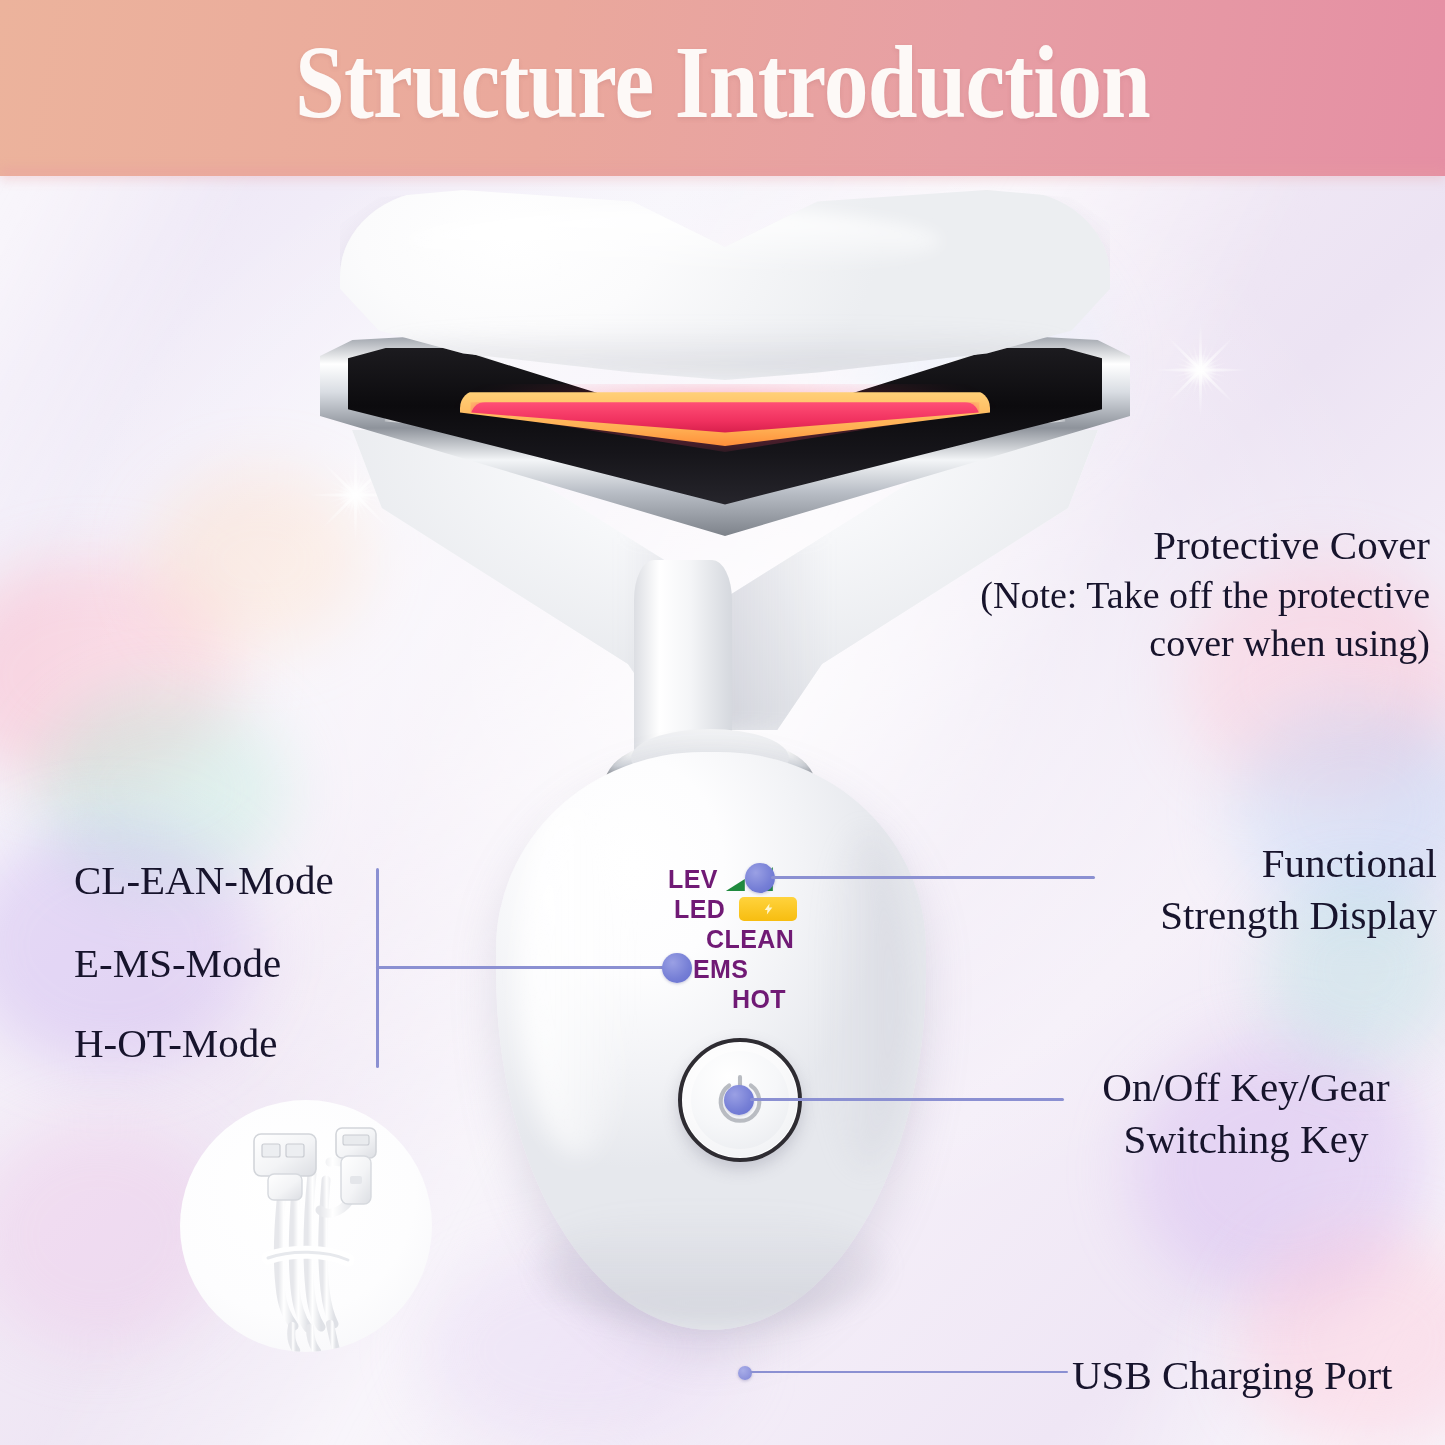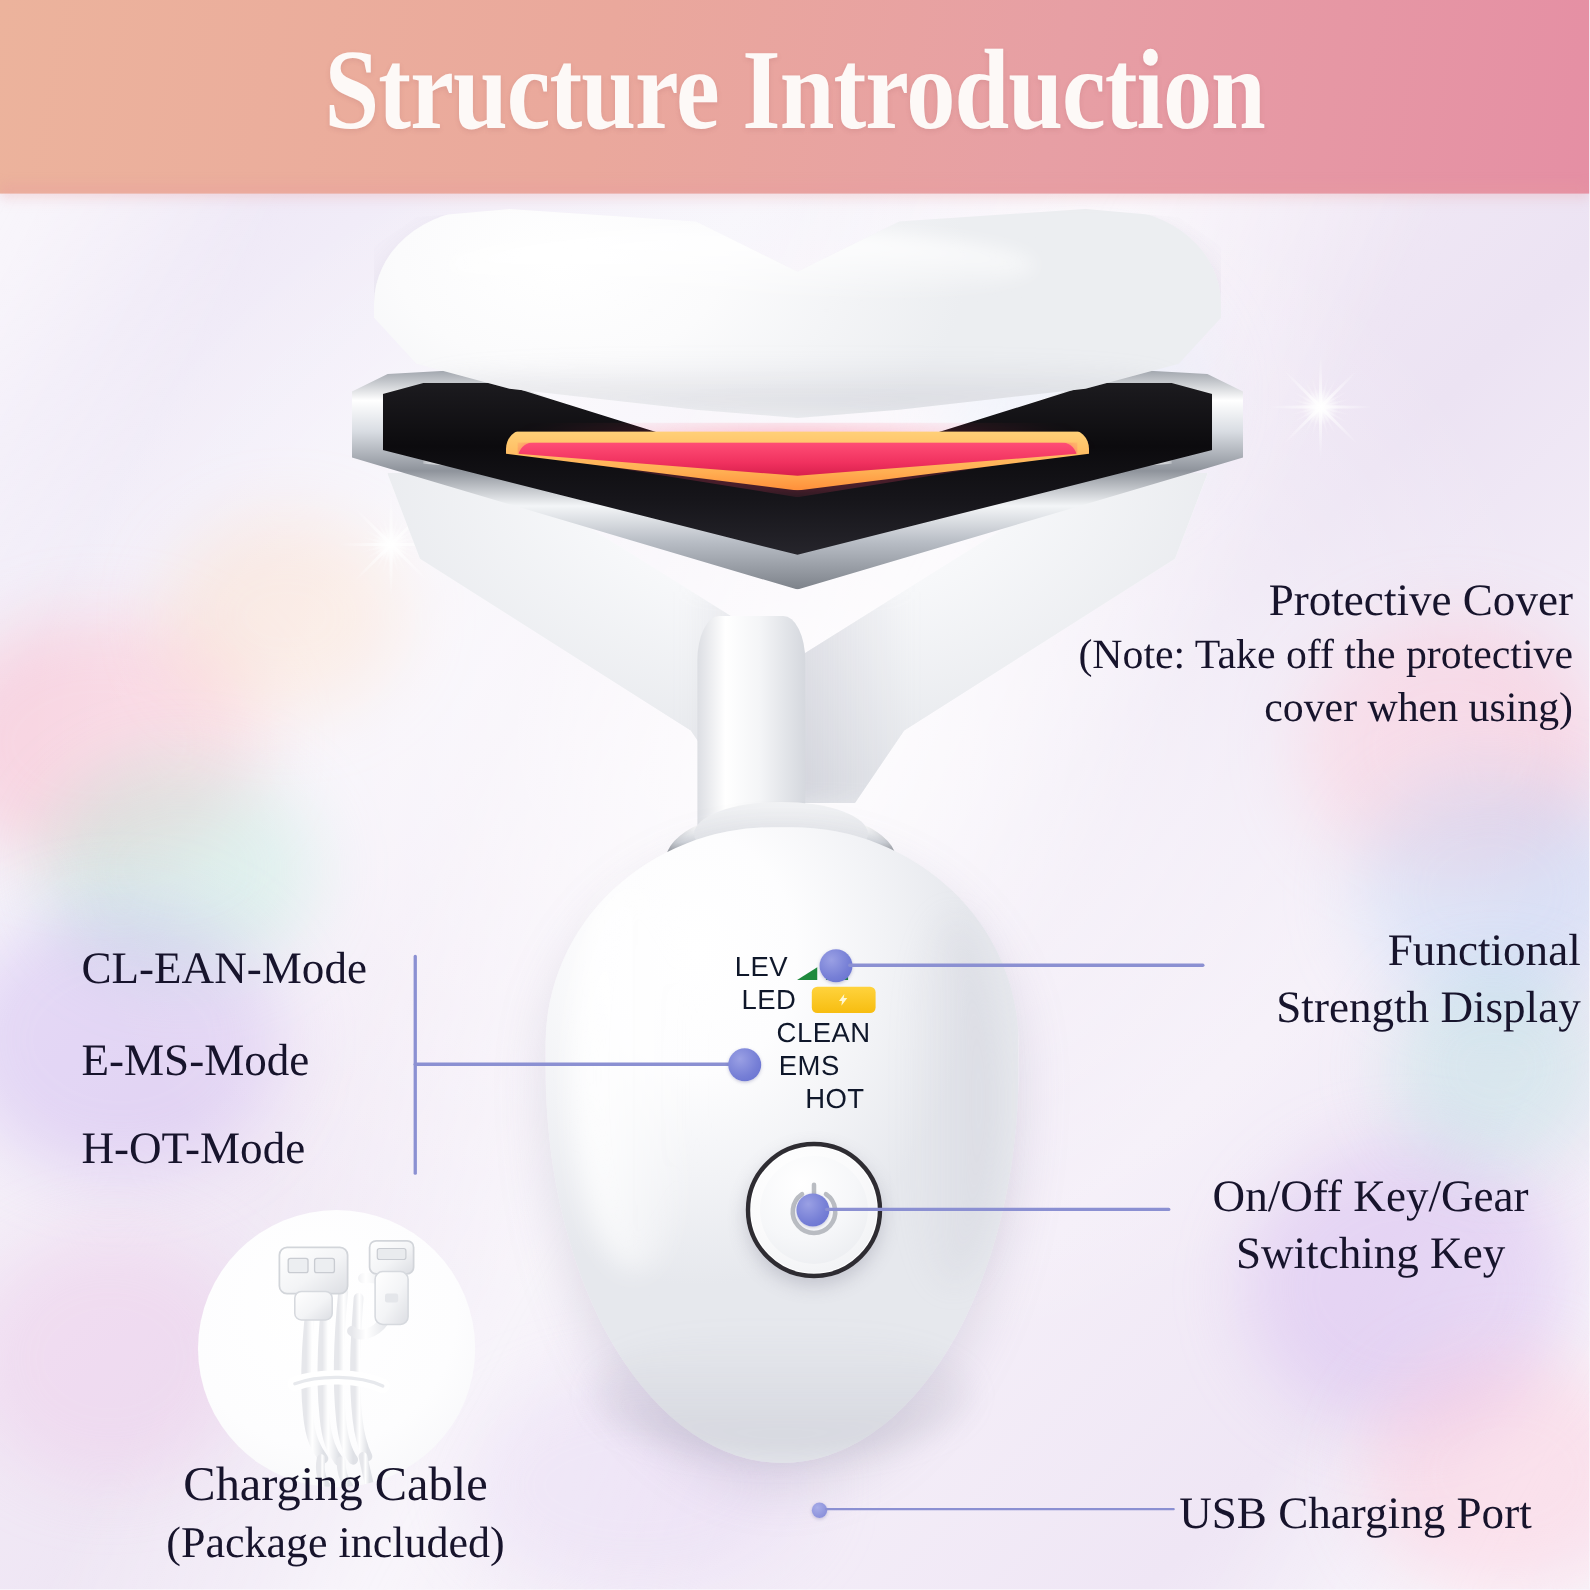--- a/index.html
+++ b/index.html
@@ -272,30 +272,31 @@
     border-radius:50%;
     background:linear-gradient(to top, rgba(150,150,168,0.22), rgba(255,255,255,0));
     filter:blur(12px);
   }
 
   
   .panel {
     position:absolute; left:668px; top:864px;
     font-family:"Liberation Sans", sans-serif;
     font-size:25px;
-    color:#0f172a;
+    color:#701a75;
     letter-spacing:0.4px;
     z-index:24;
+    font-weight:bold;
   }
   .panel-row { display:flex; align-items:center; height:30px; }
   .panel-label { white-space:nowrap; }
   .panel-row.lev { margin-left:0px; }
   .panel-row.led { margin-left:6px; }
   .panel-row.clean { margin-left:38px; }
-  .panel-row.ems { margin-left:40px; }
+  .panel-row.ems { margin-left:25px; }
   .panel-row.hot { margin-left:64px; }
 
   .bars { display:flex; align-items:flex-end; gap:7px; margin-left:8px; }
   .bar {
     background:#1f8a3e;
     clip-path:polygon(0% 100%, 100% 0%, 100% 100%);
   }
   .bar.b-a { width:19px; height:12px; }
   .bar.b-b { width:21px; height:24px; }
 
@@ -592,18 +593,14 @@
       <path d="M88 158 C110 150 146 150 168 160" fill="none" stroke="#e7e9ed" stroke-width="3" stroke-linecap="round"></path>
 
       <g fill="none" stroke="url(#wireG)" stroke-width="8" stroke-linecap="round">
         <path d="M112 226 C110 236 112 244 116 250"></path>
         <path d="M130 228 C130 238 133 246 137 251"></path>
         <path d="M150 224 C152 234 154 242 156 250"></path>
       </g>
     </svg>
   </div>
 
-  <div class="anno" id="anno-cable">
-    <span class="ln t">Charging Cable</span>
-    <span class="ln s">(Package included)</span>
-  </div>
 
 </div>
 
 </body></html>

